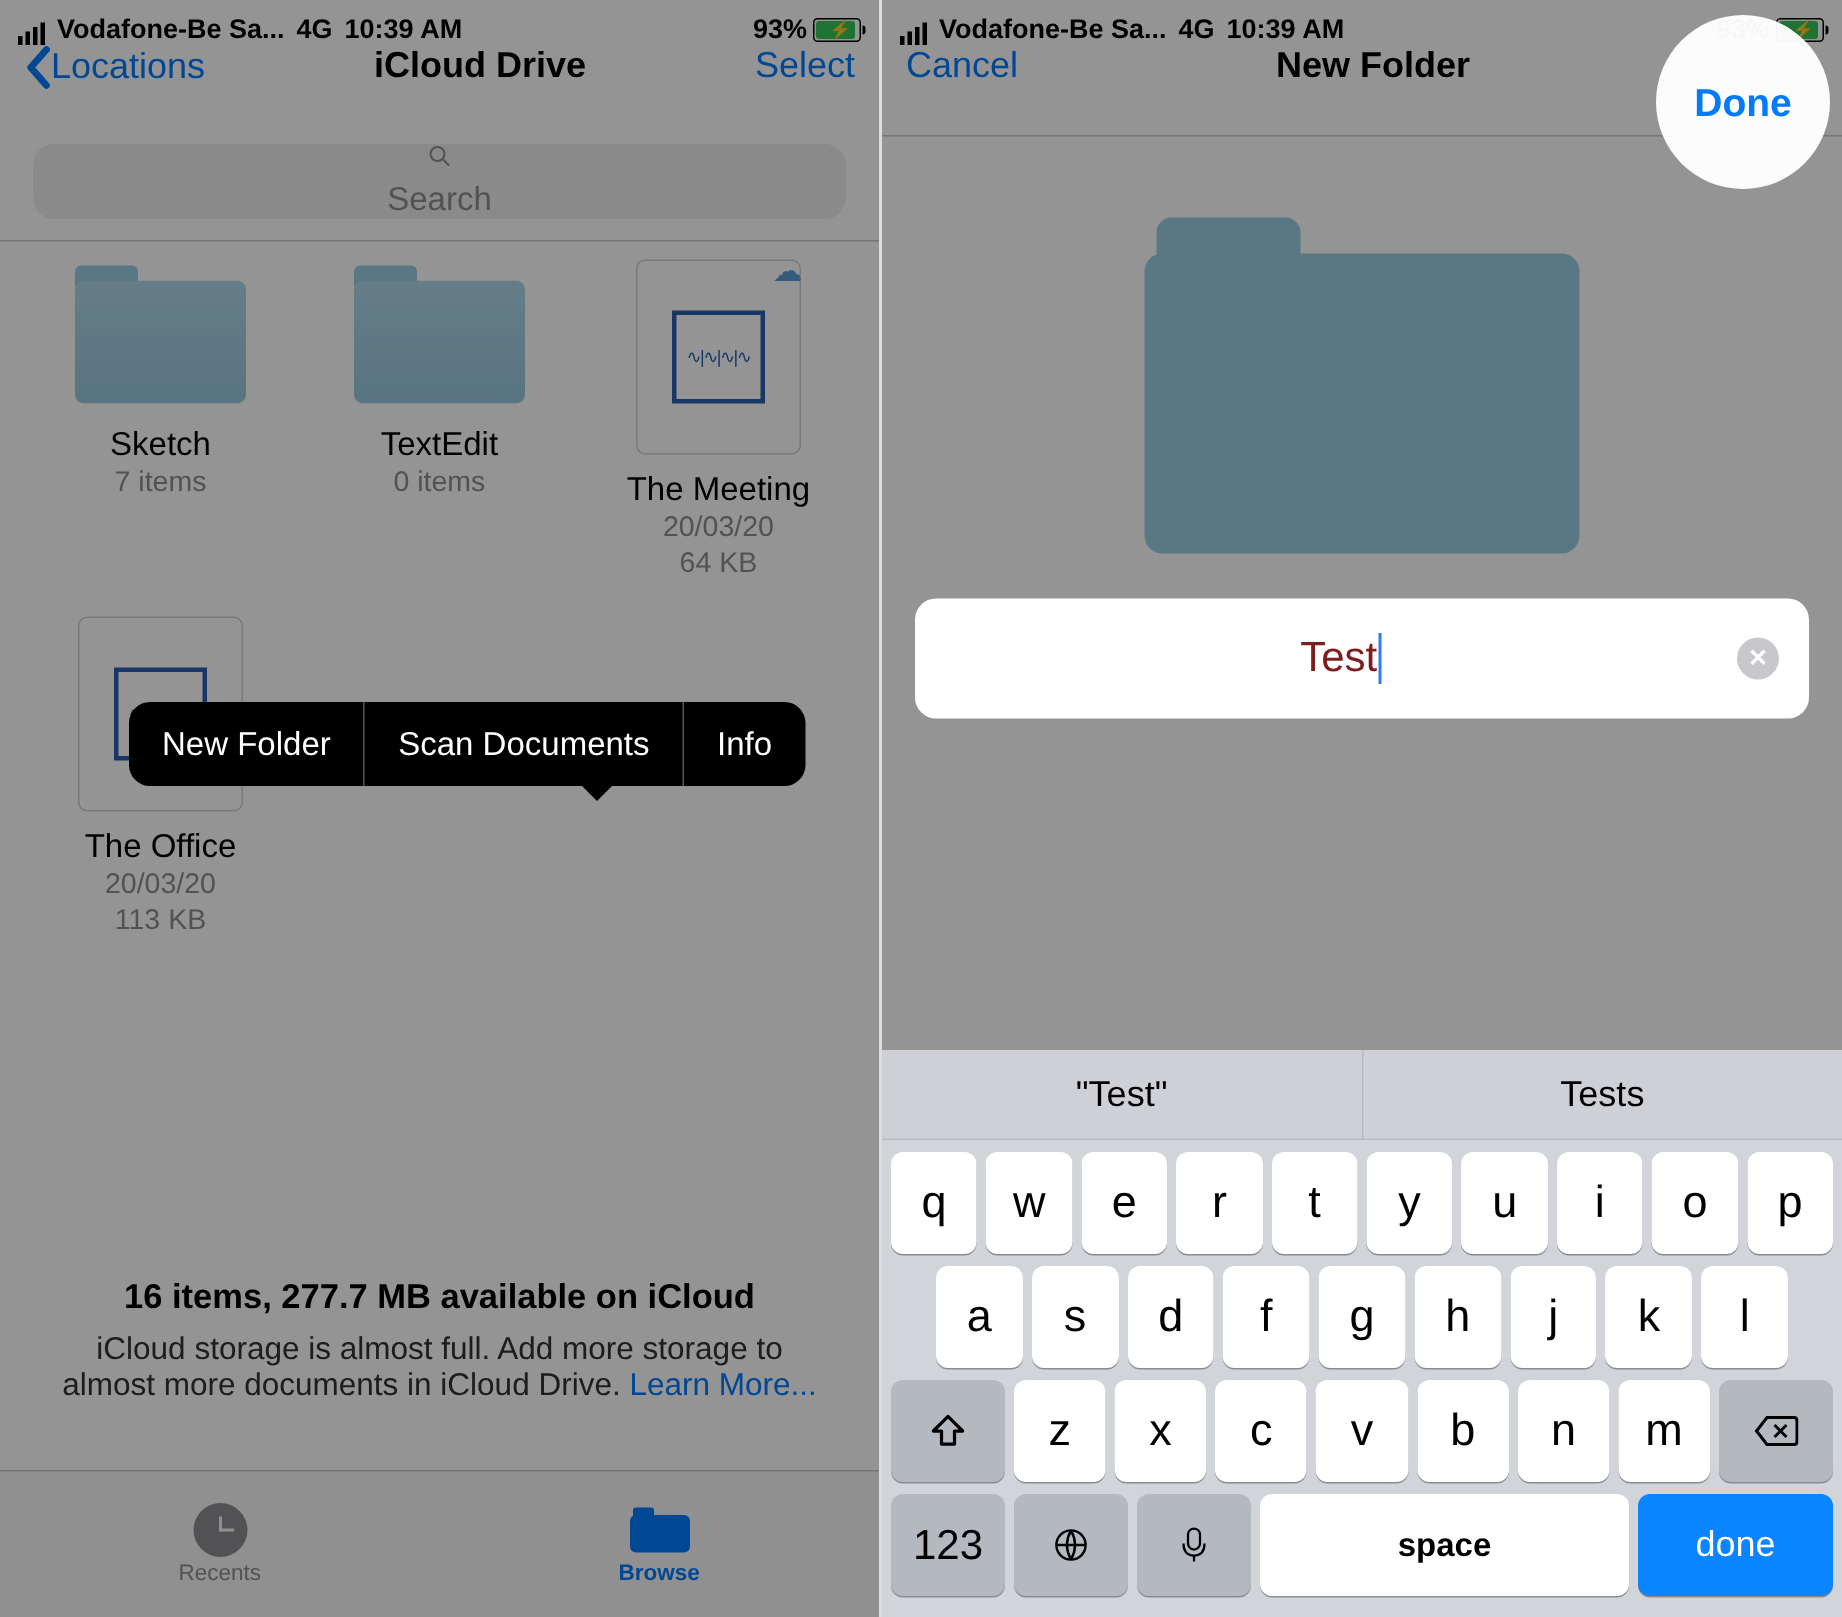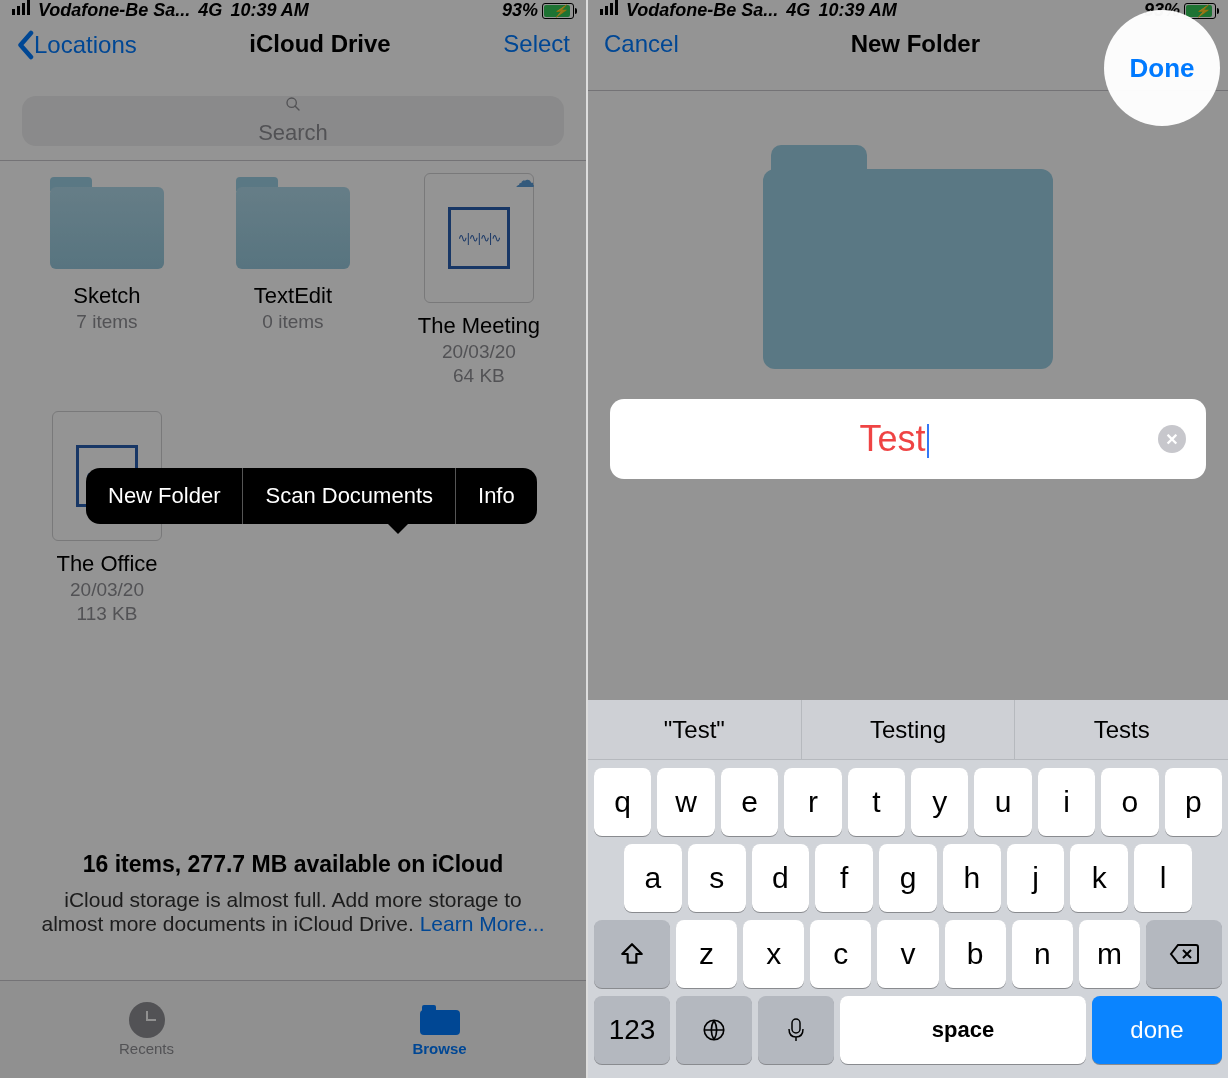--- a/index.html
+++ b/index.html
@@ -11,24 +11,23 @@
     display: flex;
     overflow: hidden;
   }
   .pane { position: relative; height: 1078px; background: #fff; }
   .pane-left { width: 586px; }
   .pane-right { width: 642px; border-left: 2px solid #ddd; }
   .dim-overlay { position: absolute; inset: 0; background: rgba(0,0,0,0.42); pointer-events: none; z-index: 50; }
 
   
   .status-bar {
-    height: 30px; display: flex; align-items: flex-start;
+    height: 30px; display: flex; align-items: flex-end;
     padding: 0 12px; font-size: 18px; font-weight: 600; color: #000;
     gap: 8px;
-    font-style: italic;
   }
   .status-right { margin-left: auto; display: flex; align-items: center; gap: 4px; }
   .signal { display: inline-flex; align-items: flex-end; gap: 2px; }
   .signal span { width: 3px; background: #000; display: inline-block; }
   .signal .b1 { height: 6px; } .signal .b2 { height: 9px; }
   .signal .b3 { height: 12px; } .signal .b4 { height: 15px; }
   .battery {
     width: 32px; height: 16px; border: 1.5px solid #000; border-radius: 3px;
     position: relative; display: inline-block;
   }
@@ -137,22 +136,22 @@
   }
   .big-folder .btab { position:absolute; top:0; left:8px; width:96px; height:30px; background:#9CCFE3; border-radius:10px 10px 0 0; }
   .big-folder .bbody { position:absolute; top:24px; left:0; right:0; bottom:0; background:#9CCFE3; border-radius:12px; }
 
   .name-field {
     margin: 0 22px; background:#fff; border-radius:14px; height:80px;
     display:flex; align-items:center; padding: 0 20px;
     z-index:70; position:relative;
   }
   .name-input {
-    flex:1; text-align:center; font-size:36px; border:none; outline:none;
-    color:#ef4444; position:relative;
+    flex:1; text-align:center; font-size:28px; border:none; outline:none;
+    color:#7f1d1d; position:relative;
   }
   .cursor-caret { display:inline-block; width:2px; height:34px; background:#3478f6; vertical-align:middle; margin-left:1px; }
   .clear-btn {
     width:28px; height:28px; border-radius:50%; background:#c7c7cc;
     color:#fff; display:flex; align-items:center; justify-content:center; font-size:16px; font-weight:700;
   }
 
   
   .highlight-circle {
     position:absolute; top:10px; right:8px; width:116px; height:116px;
@@ -354,21 +353,20 @@
 
   <div class="dim-overlay"></div>
 
   <div class="highlight-circle">
     <span>Done</span>
   </div>
 
   <div class="kb">
     <div class="suggest">
       <div>"Test"</div>
-      <div>Testing</div>
       <div>Tests</div>
     </div>
 
     <div class="krow" id="krow1">
         <div class="key">q</div>
         <div class="key">w</div>
         <div class="key">e</div>
         <div class="key">r</div>
         <div class="key">t</div>
         <div class="key">y</div>

